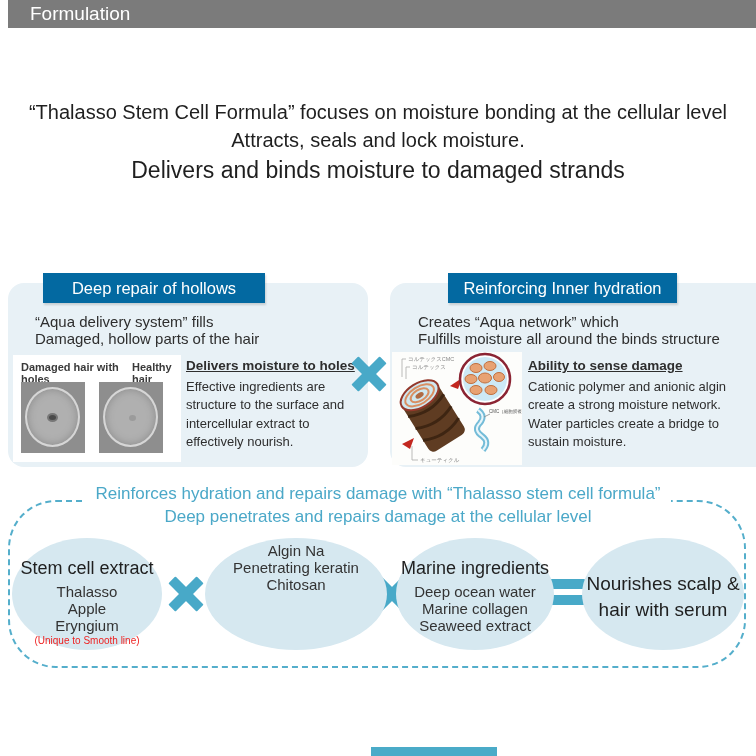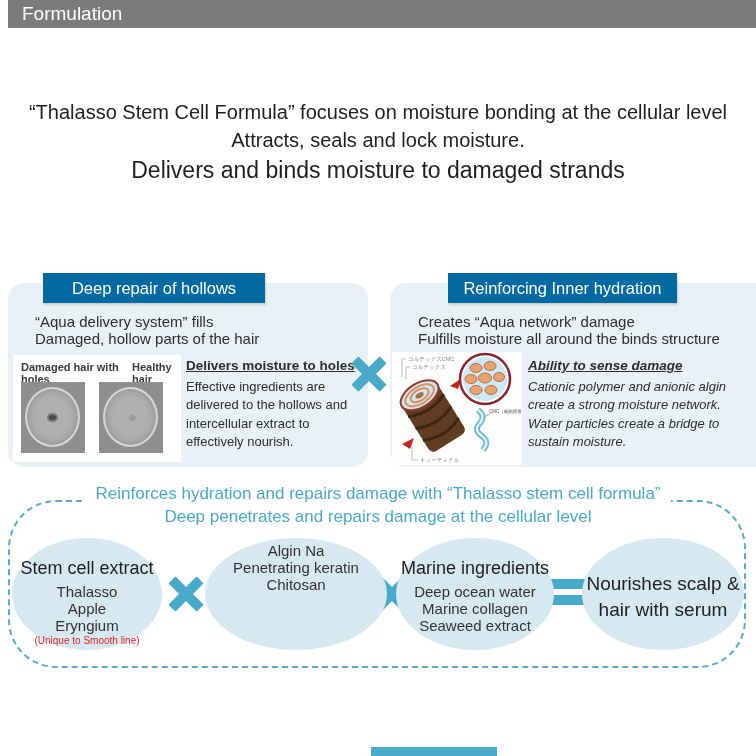--- a/index.html
+++ b/index.html
@@ -2,21 +2,21 @@
 <html><head>
 <meta charset="utf-8">
 <style>
   * { box-sizing: border-box; margin: 0; padding: 0; }
   html, body { background: #ffffff; }
   body { font-family: "Liberation Sans", sans-serif; }
   .slide { position: relative; width: 756px; height: 756px; background: #fff; overflow: hidden; }
 
   
   .title-bar { position: absolute; left: 8px; top: 0; width: 748px; height: 28px;
-    background: #7B7B7B; color: #fff; font-size: 19px; line-height: 28px; padding-left: 14px; }
+    background: #7B7B7B; color: #fff; font-size: 19px; line-height: 28px; padding-left: 22px; }
 
   
   .headline { position: absolute; top: 98px; left: 0; width: 756px; text-align: center; color: #1f1f1f; }
   .hl1, .hl2 { font-size: 20px; line-height: 28px; }
   .hl3 { font-size: 23px; line-height: 33px; }
 
   
   .panel { position: absolute; top: 283px; height: 184px; background: #E8F1F6; border-radius: 16px; }
   .panel-left { left: 8px; width: 360px; }
   .panel-right { left: 390px; width: 406px; }
@@ -32,21 +32,21 @@
   .cs { position: absolute; top: 27px; width: 64px; height: 71px; background: #8e8e8e; overflow: hidden; }
   .cs-damaged { left: 8px; }
   .cs-healthy { left: 86px; }
   .cs .ring { position: absolute; left: 4px; top: 5px; width: 55px; height: 60px; border-radius: 50%;
     background: #b0b0b0; border: 2px solid #d6d6d6; box-shadow: inset 0 0 9px #8a8a8a; }
   .cs .hole { position: absolute; left: 26px; top: 31px; width: 11px; height: 9px; border-radius: 50%;
     background: #4a4a4a; border: 2px solid #777; }
   .cs .spot { position: absolute; left: 30px; top: 33px; width: 7px; height: 6px; border-radius: 50%; background: #9b9b9b; }
 
   .panel-detail { position: absolute; left: 178px; top: 74px; width: 176px; font-size: 13px; line-height: 18.5px; color: #2e2e2e; }
-  .panel-right .panel-detail { left: 138px; width: 212px; font-style: italic; }
+  .panel-right .panel-detail { left: 138px; width: 212px; }
   .detail-heading { font-size: 13.5px; font-weight: bold; text-decoration: underline; margin-bottom: 2px; }
 
   .hair-illus { position: absolute; left: 2px; top: 69px; width: 130px; height: 113px; }
 
   
   .xmark { position: absolute; width: 36px; height: 36px; }
   .xmark .xb { position: absolute; left: 50%; top: 50%; width: 40px; height: 10px; background: #48A9C8; border-radius: 1px; }
   .xmark .xb1 { transform: translate(-50%,-50%) rotate(45deg); }
   .xmark .xb2 { transform: translate(-50%,-50%) rotate(-45deg); }
   .xmark-top { left: 351px; top: 356px; }
@@ -107,35 +107,35 @@
         <div class="hole"></div>
       </div>
       <div class="cs cs-healthy">
         <div class="ring"></div>
         <div class="spot"></div>
       </div>
     </div>
     <div class="panel-detail">
       <div class="detail-heading">Delivers moisture to holes</div>
       <div>Effective ingredients are</div>
-      <div>delivered to the hollows and</div>
+      <div>structure to the surface and</div>
       <div>intercellular extract to</div>
       <div>effectively nourish.</div>
     </div>
   </div>
 
   <div class="xmark xmark-top">
     <div class="xb xb1"></div>
       <div class="xb xb2"></div>
   </div>
 
   <div class="panel panel-right">
     <div class="panel-header">Reinforcing Inner hydration</div>
     <div class="panel-intro">
-      <div>Creates “Aqua network” damage</div>
+      <div>Creates “Aqua network” which</div>
       <div>Fulfills moisture all around the binds structure</div>
     </div>
     <div class="hair-illus">
       <svg viewBox="0 0 130 113" width="130" height="113">
         <rect width="130" height="113" fill="#fdfdfb"></rect>
         <path d="M14 7 h-4 v18" stroke="#aaaaaa" fill="none" stroke-width="0.8"></path>
         <path d="M18 15 h-4 v12" stroke="#aaaaaa" fill="none" stroke-width="0.8"></path>
         <text x="16" y="9" font-size="5.5" fill="#8a8a8a">コルテックスCMC</text>
         <text x="20" y="17" font-size="5.5" fill="#8a8a8a">コルテックス</text>
         <g transform="rotate(-32 40 65)">

